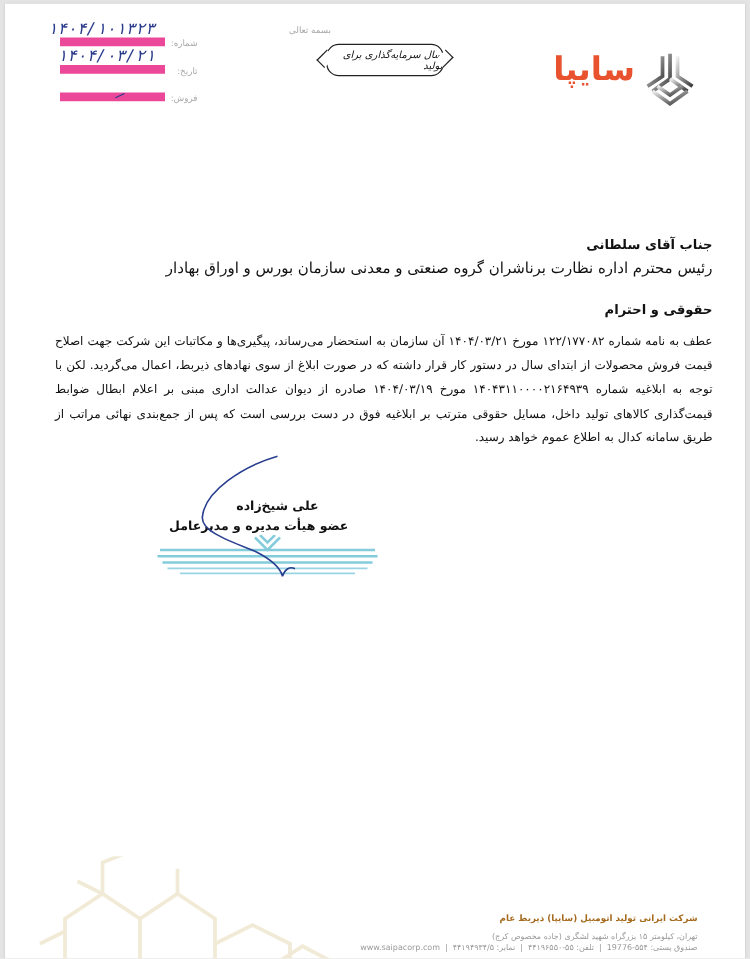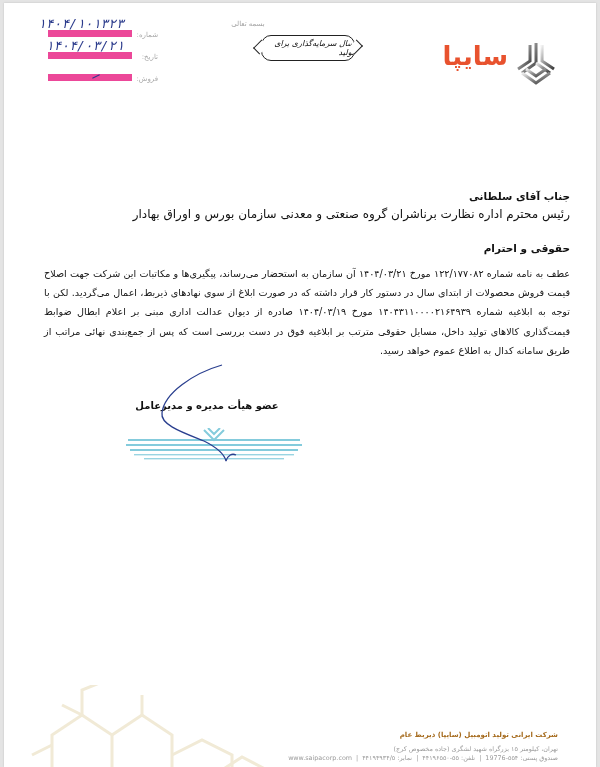--- a/index.html
+++ b/index.html
@@ -181,20 +181,21 @@
       <path d="M80 2 L90 12 L100 2"></path>
       <path d="M84 0 L90 6 L96 0"></path>
     </g>
     <g fill="#6fc3d6" opacity="0.7">
       <rect x="10" y="26" width="160" height="1.4"></rect>
       <rect x="20" y="30" width="140" height="1.4"></rect>
     </g>
   </svg>
 
   <div class="signature">
+    <div class="sig-name">علی شیخ‌زاده</div>
     <div class="sig-title">عضو هیأت مدیره و مدیرعامل</div>
   </div>
 
   <svg class="handsig" viewBox="0 0 110 100">
     <path d="M68 2 C 40 10, 10 30, 8 50 C 6 62, 30 70, 50 78 C 62 84, 70 90, 72 98 M72 98 C 74 92, 78 90, 82 92" fill="none" stroke="#2a3f8f" stroke-width="1.3"></path>
   </svg>
 
   <svg class="footer-pattern" viewBox="0 0 250 85">
     <g fill="none" stroke="#f1ead6" stroke-width="3">
       <path d="M30 85 L30 50 L60 30 L90 50 L90 85"></path>

